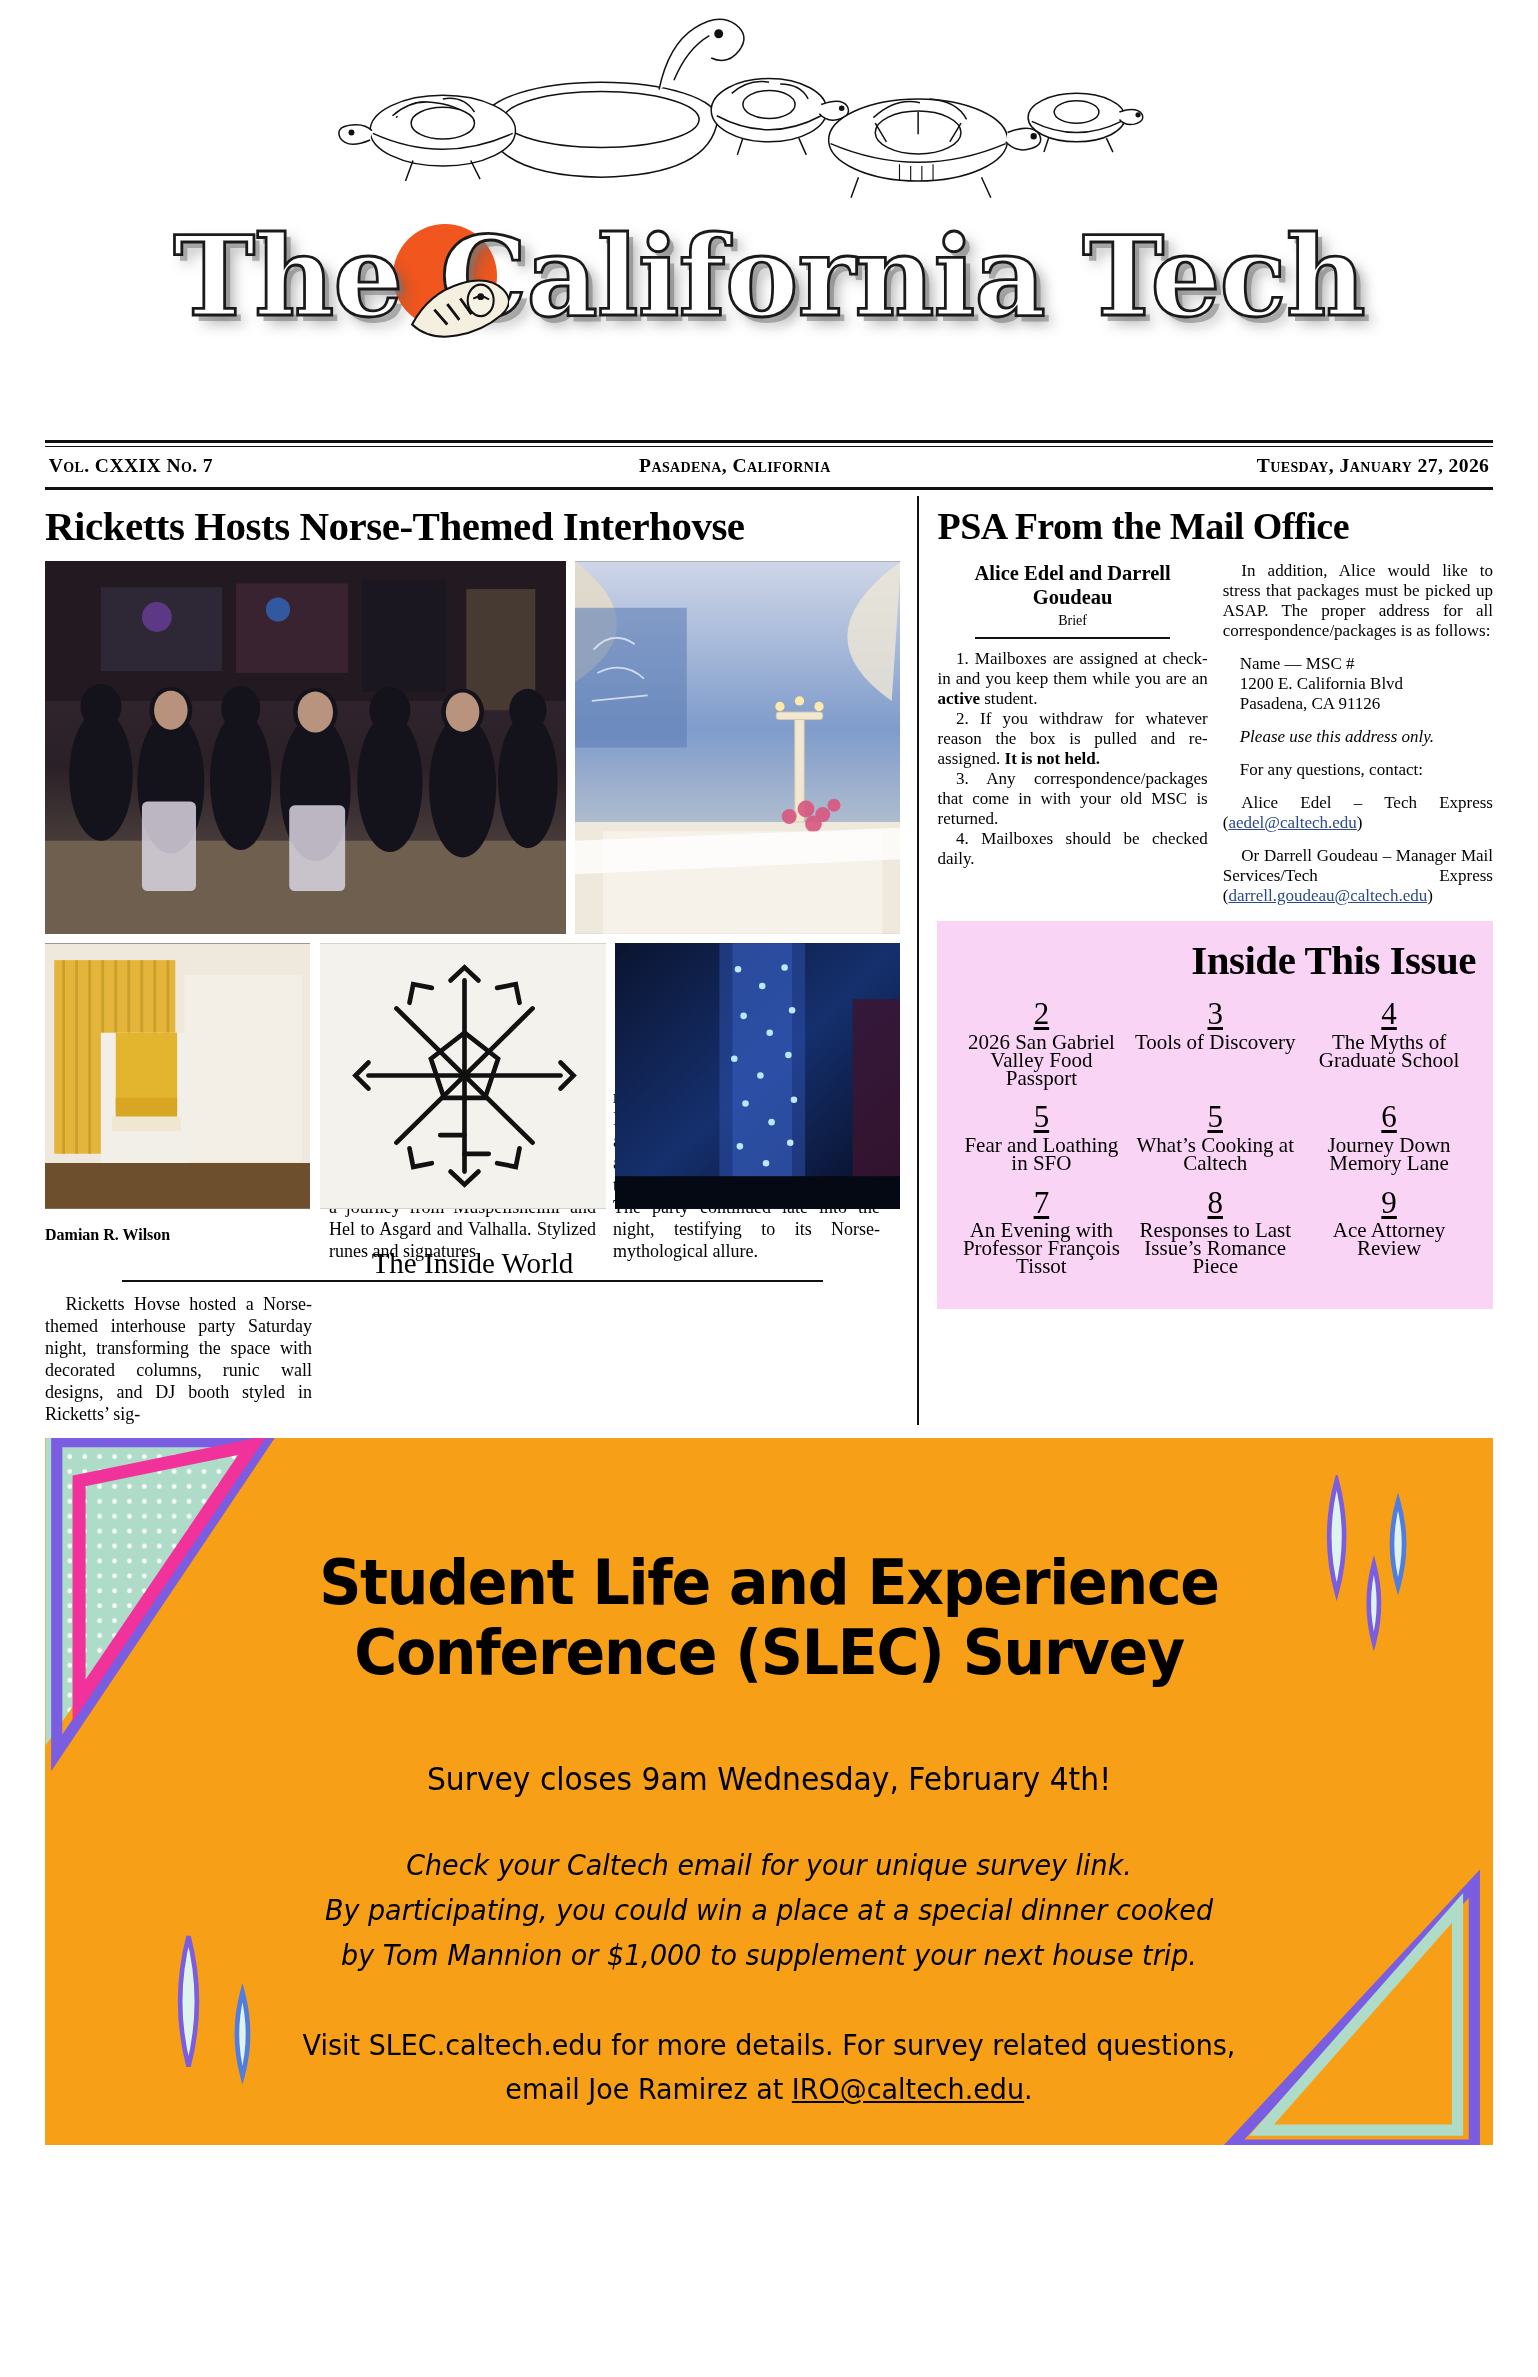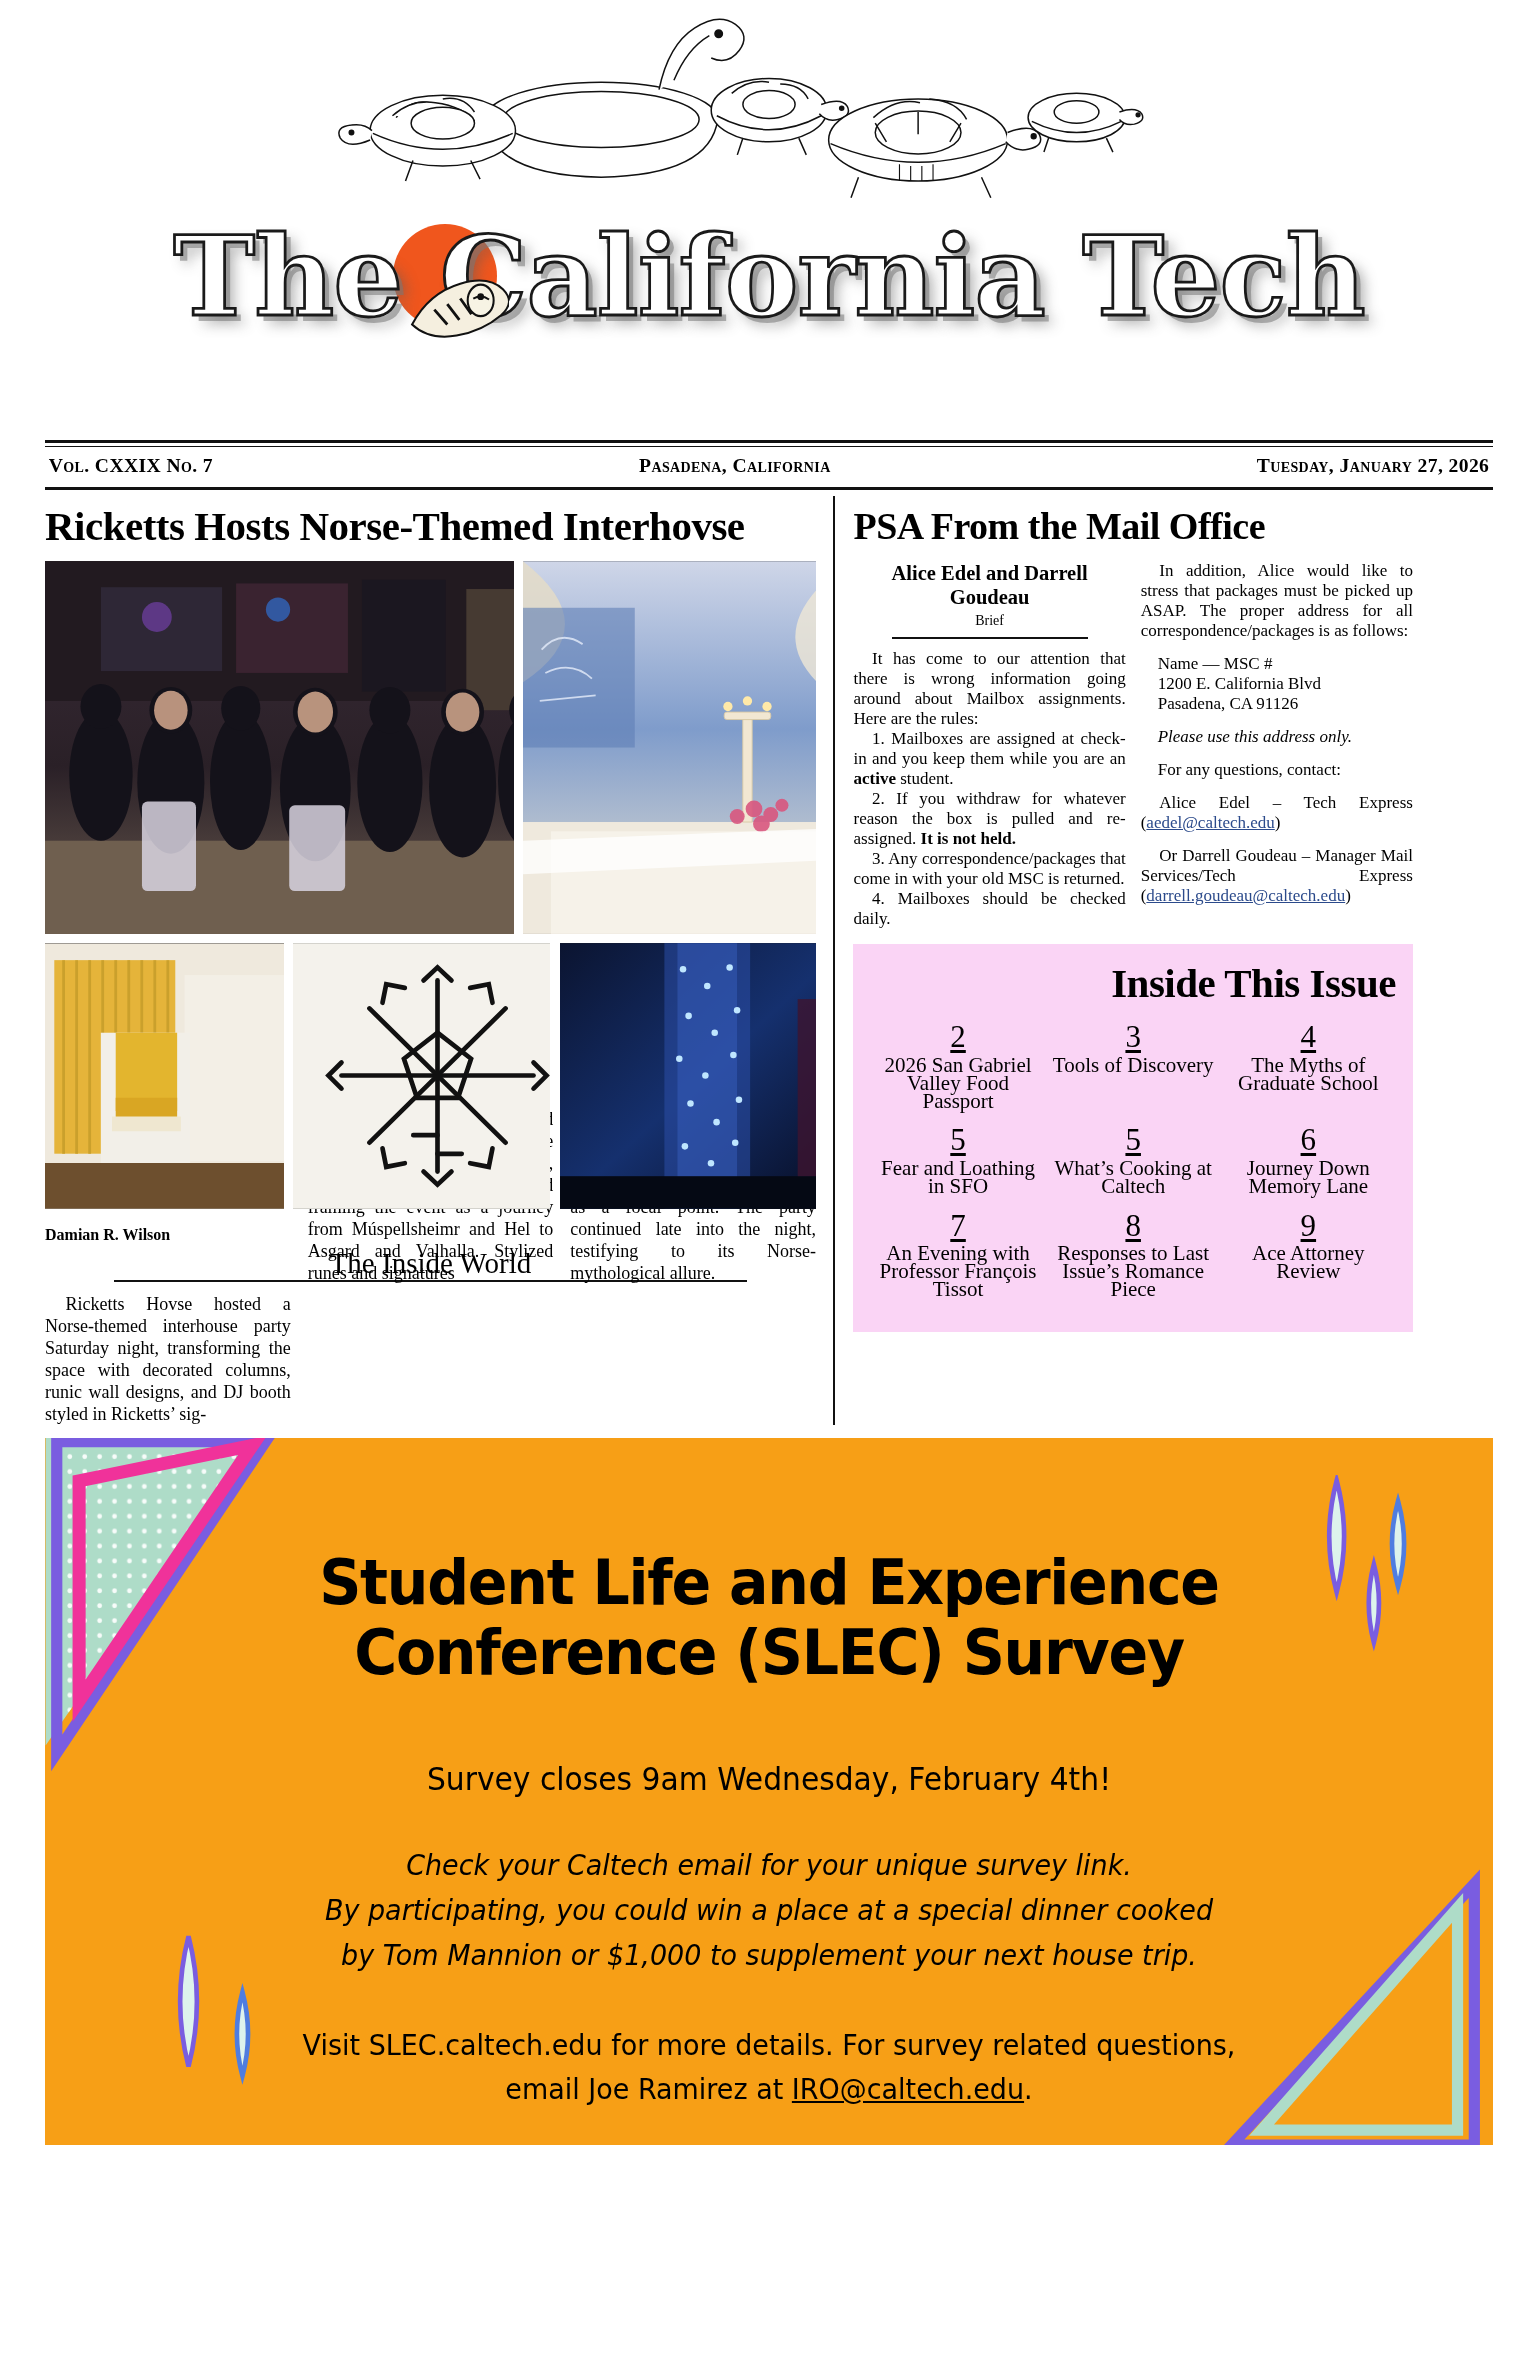--- a/index.html
+++ b/index.html
@@ -55,21 +55,21 @@
   .folio {
     display:flex; justify-content:space-between; align-items:baseline;
     font-family:"Liberation Serif", serif;
     font-size:19.6px; padding:8.4px 3.7px 8.4px 3.7px; font-weight:bold;
   }
   .folio span { letter-spacing:0.4px; }
   .smallcaps { font-variant:small-caps; }
 
   
   .content { display:flex; gap:0; margin-top:1.9px; }
-  .left-col { width:788px; padding-right:17px; }
+  .left-col { width:872px; padding-right:17px; }
   .vdivide { width:1.9px; background:#111; margin:3.7px 0 0 0; align-self:stretch; }
   .right-col { width:578px; padding-left:18.6px; }
 
   h1.headline {
     font-family:"Liberation Serif", serif;
     font-weight:bold; font-size:41px; line-height:48px;
     margin:9.3px 0 11.2px 0; letter-spacing:-0.5px;
   }
   h1.headline.psa { font-size:38px; }
 
@@ -431,21 +431,20 @@
 
     <div class="right-col">
       <h1 class="headline psa">PSA From the Mail Office</h1>
 
       <div class="psa-cols">
         <div class="psa-col">
           <div class="psa-byline">Alice Edel and Darrell Goudeau</div>
           <div class="psa-brief">Brief</div>
           <div class="psa-rule"></div>
           <div class="psa-text">
-            <p>It has come to our attention that there is wrong information going around about Mailbox assignments. Here are the rules:</p>
             <p><span>1. Mailboxes are assigned at check-in and you keep them while you are an </span><span class="bold">active</span><span> student.</span></p>
             <p><span>2. If you withdraw for whatever reason the box is pulled and re-assigned. </span><span class="bold">It is not held.</span></p>
             <p>3. Any correspondence/packages that come in with your old MSC is returned.</p>
             <p>4. Mailboxes should be checked daily.</p>
           </div>
         </div>
         <div class="psa-col">
           <div class="psa-text">
             <p>In addition, Alice would like to stress that packages must be picked up ASAP. The proper address for all correspondence/packages is as follows:</p>
             <p class="addr" style="margin-top:13px;padding-left:17px;">Name — MSC #</p>

